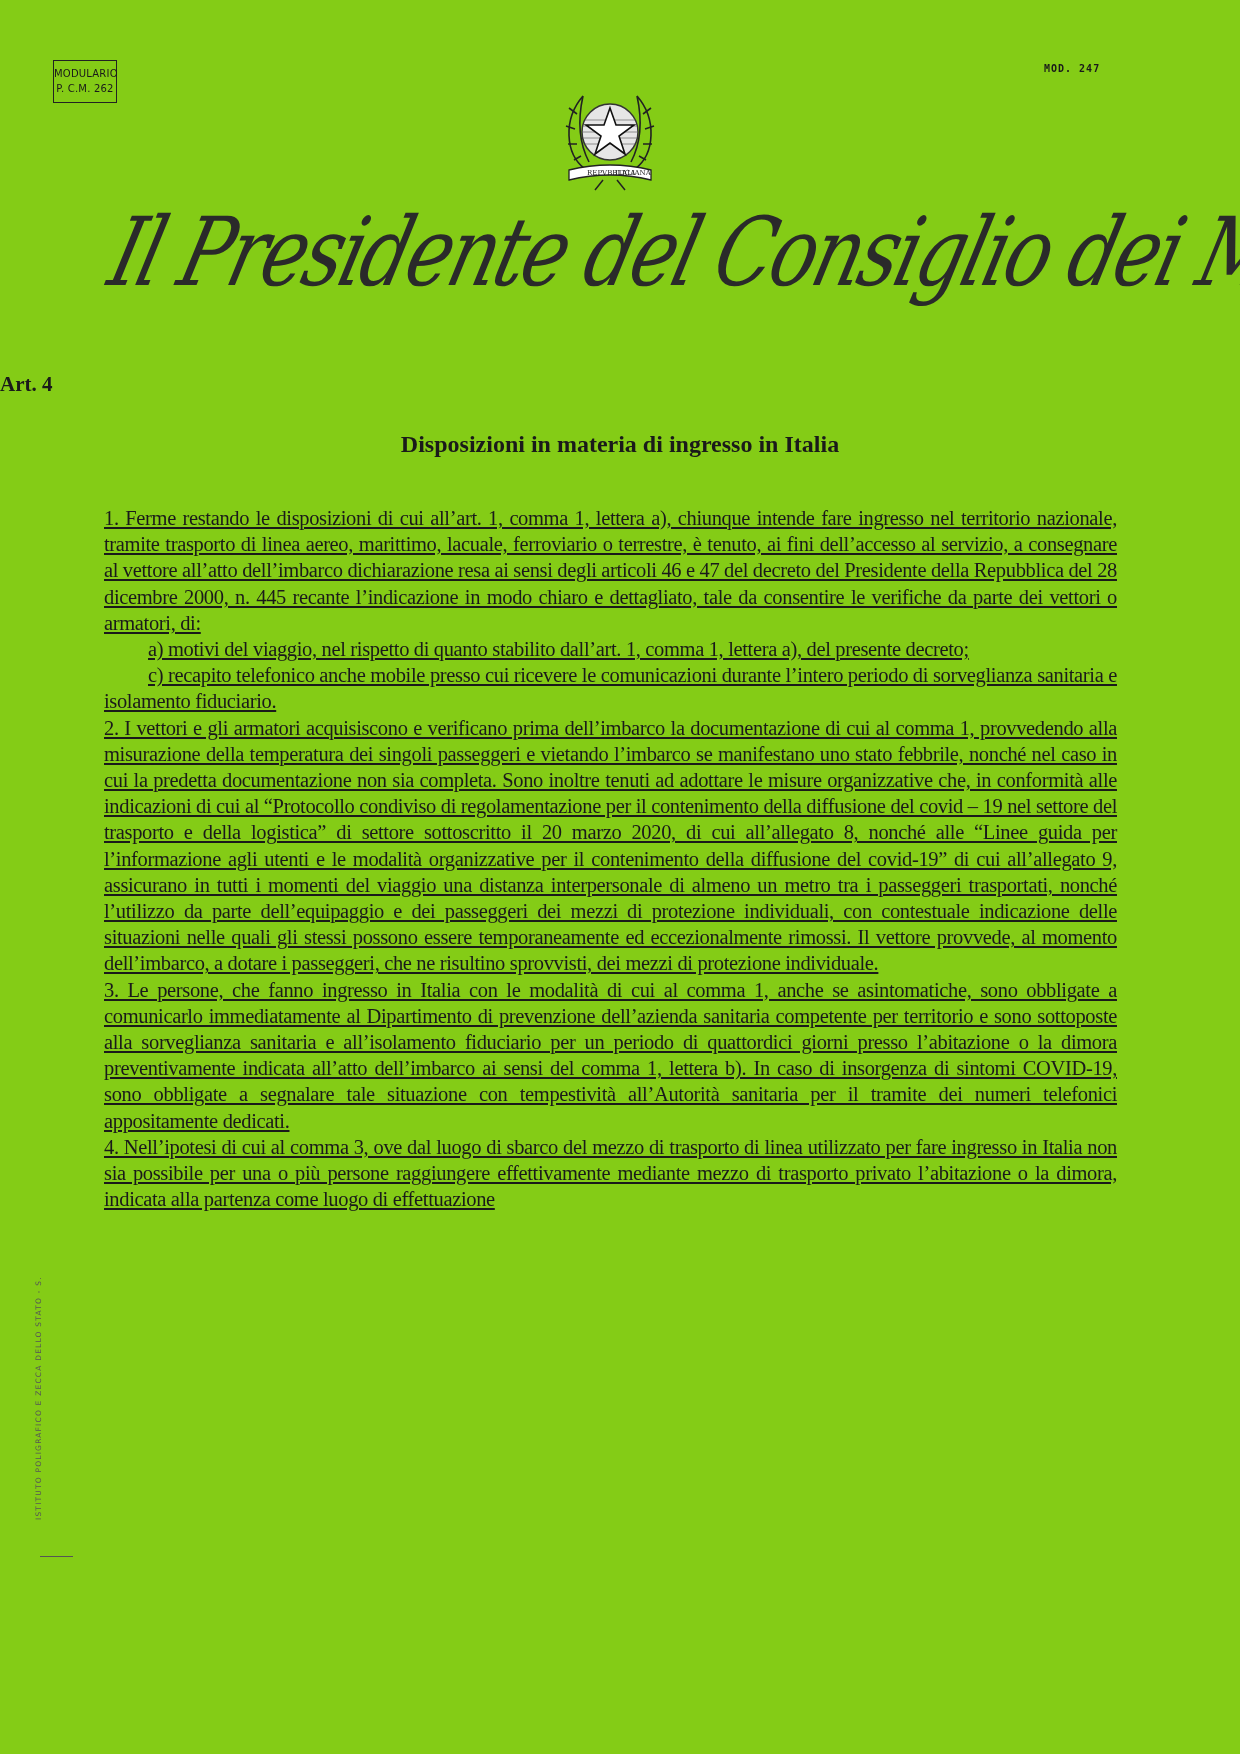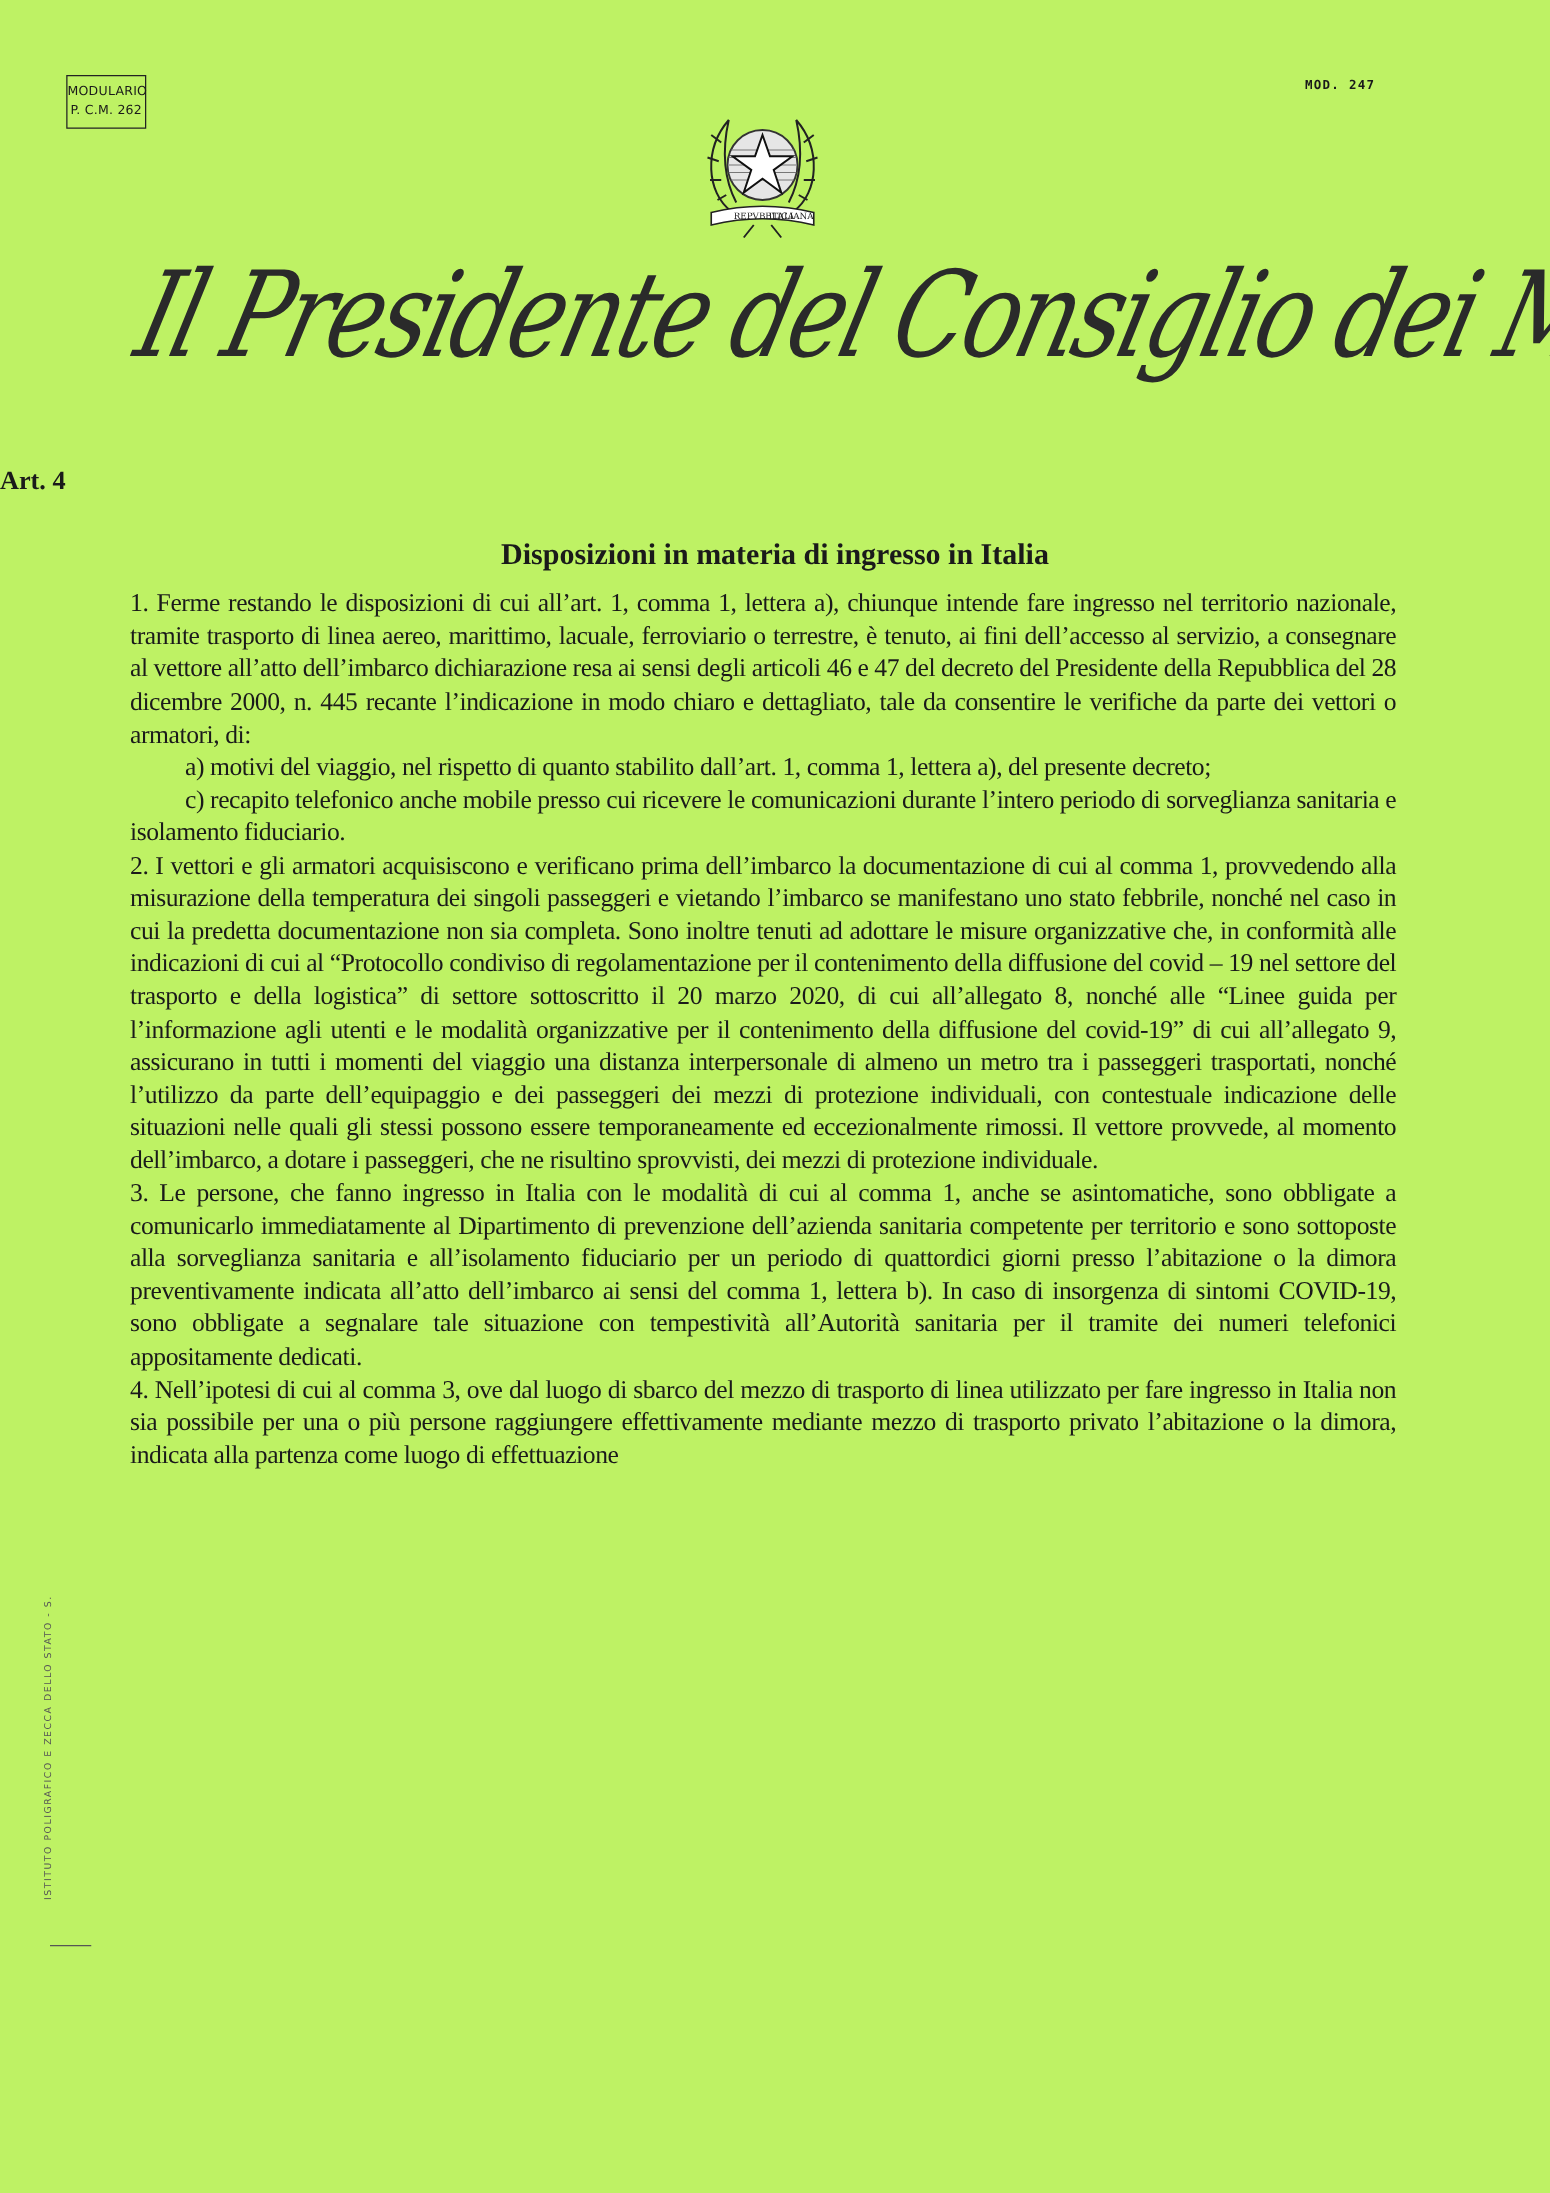--- a/index.html
+++ b/index.html
@@ -1,17 +1,17 @@
 <!DOCTYPE html>
 <html><head>
 <meta charset="utf-8">
 <style>
   html, body { margin: 0; padding: 0; background: #ffffff; }
   body { width: 1240px; height: 1754px; position: relative; overflow: hidden; color: #1a1a1a; }
-  .page { position: absolute; left: 0; top: 0; width: 1240px; height: 1754px; background: #bef264; }
+  .page { position: absolute; left: 0; top: 0; width: 1240px; height: 1754px; background: #84cc16; }
 
   .form-box {
     position: absolute; left: 53px; top: 60px; width: 64px; height: 43px;
     border: 1.5px solid #222; font-family: "DejaVu Sans", sans-serif; font-size: 10px;
     line-height: 15px; text-align: center; padding-top: 5px; box-sizing: border-box; letter-spacing: 0.2px;
   }
   .mod-code {
     position: absolute; left: 1044px; top: 63px;
     font-family: "DejaVu Sans Mono", monospace; font-size: 10px; font-weight: bold; letter-spacing: 1px;
   }
@@ -28,23 +28,23 @@
   .art-number {
     position: absolute; left: 0; width: 1240px; top: 372px; 
     font-family: "Liberation Serif", serif; font-weight: bold; font-size: 21px;
   }
   .art-heading {
     position: absolute; left: 0; width: 1240px; top: 431px; text-align: center;
     font-family: "Liberation Serif", serif; font-weight: bold; font-size: 24px;
   }
 
   .body-text {
-    position: absolute; left: 104px; top: 470px; width: 1013px;
+    position: absolute; left: 104px; top: 505px; width: 1013px;
     font-family: "Liberation Serif", serif; font-size: 20.5px; line-height: 26.2px;
-    text-align: justify; letter-spacing: -0.35px; word-spacing: 0px;
+    text-align: justify; letter-spacing: -0.35px; word-spacing: 0px; text-decoration: underline;
   }
   .body-text p { margin: 0; }
   .body-text .indent { text-indent: 44px; }
   .body-text .gap { }
 
   .side-imprint {
     position: absolute; left: 34px; top: 1520px;
     transform: rotate(-90deg); transform-origin: left top;
     font-family: "DejaVu Sans", sans-serif; font-size: 7.5px; letter-spacing: 1.2px; color: #555; white-space: nowrap;
   }

